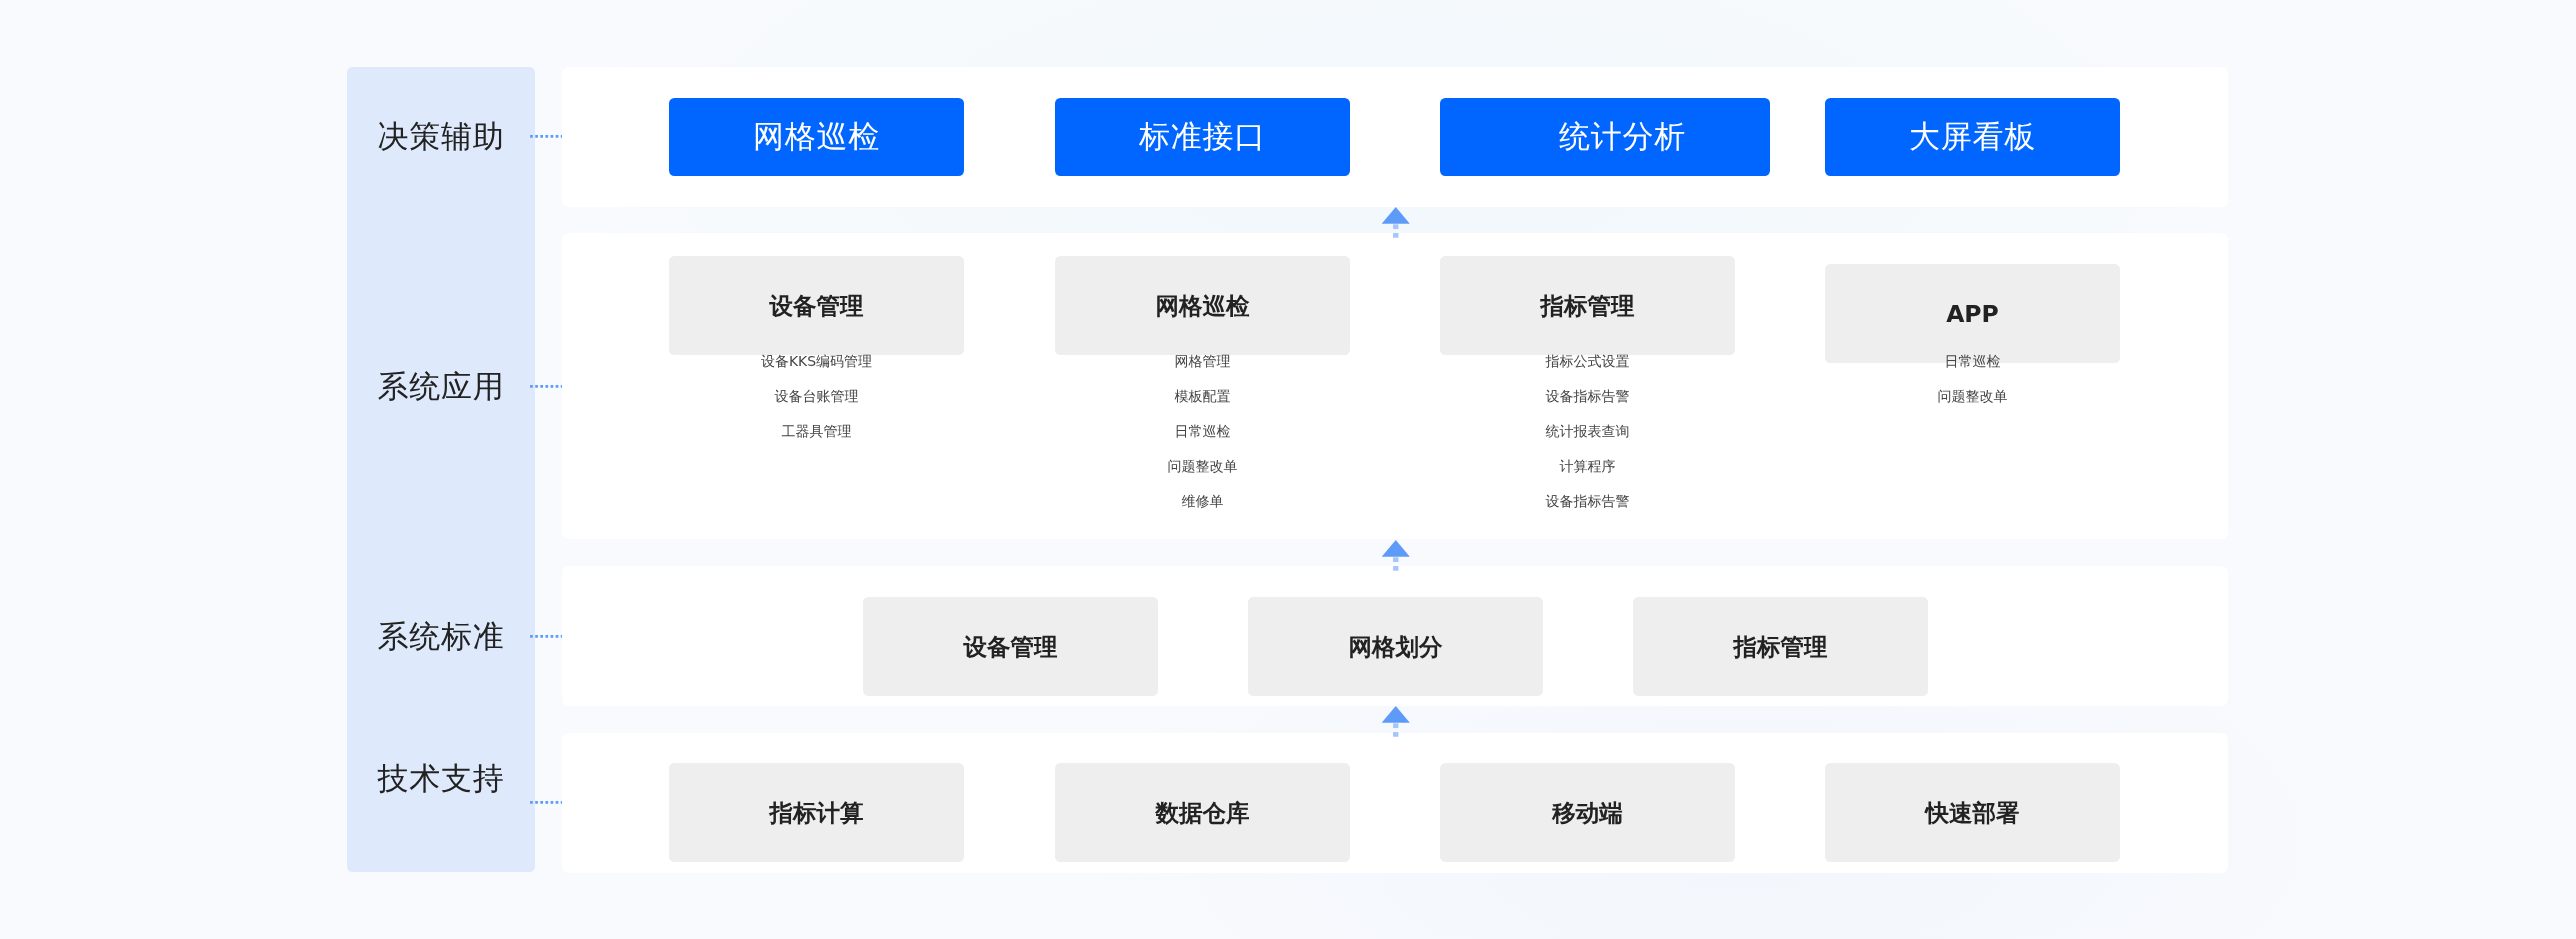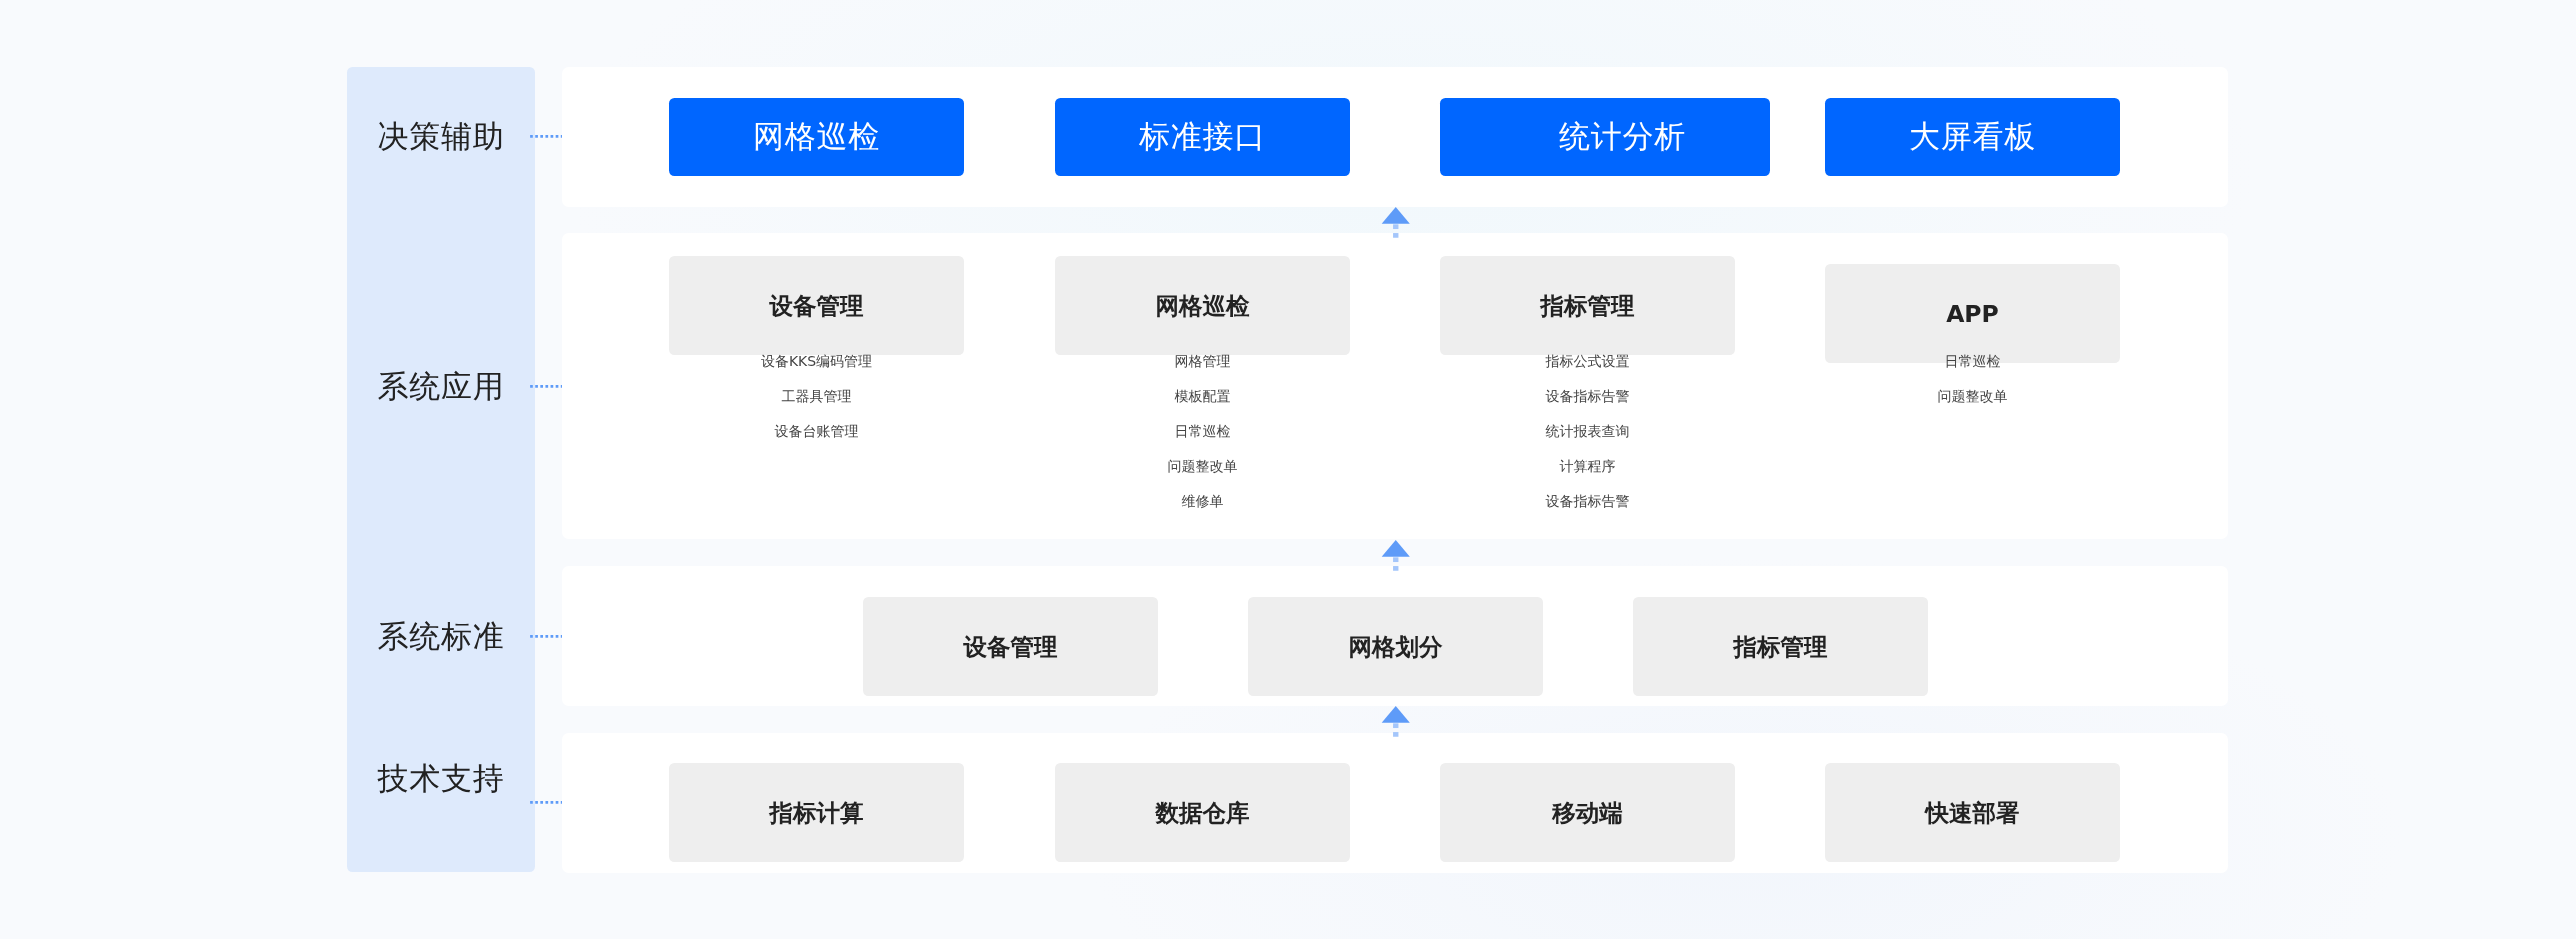--- a/index.html
+++ b/index.html
@@ -71,22 +71,22 @@
 <div class="box box-blue" style="left:1440px; top:98px;padding-left:35px;">统计分析</div>
 <div class="box box-blue" style="left:1825px; top:98px;">大屏看板</div>
 
 <div class="box box-gray" style="left:669px; top:256px;">设备管理</div>
 <div class="box box-gray" style="left:1055px; top:256px;">网格巡检</div>
 <div class="box box-gray" style="left:1440px; top:256px;">指标管理</div>
 <div class="box box-gray" style="left:1825px; top:264px;">APP</div>
 
 <ul class="sub-list" style="left:669px; top:344px;">
   <li>设备KKS编码管理</li>
+  <li>设备台账管理</li>
   <li>工器具管理</li>
-  <li>设备台账管理</li>
 </ul>
 <ul class="sub-list" style="left:1055px; top:344px;">
   <li>网格管理</li>
   <li>模板配置</li>
   <li>日常巡检</li>
   <li>问题整改单</li>
   <li>维修单</li>
 </ul>
 <ul class="sub-list" style="left:1440px; top:344px;">
   <li>指标公式设置</li>

